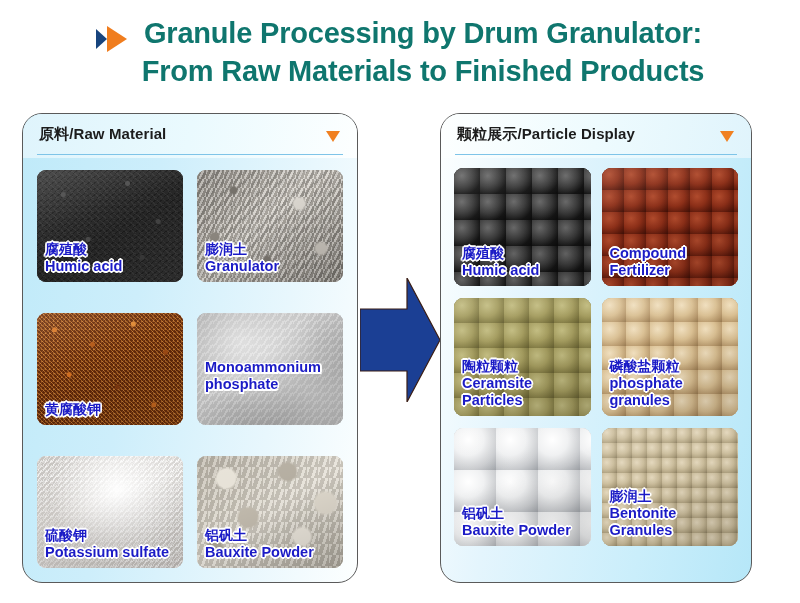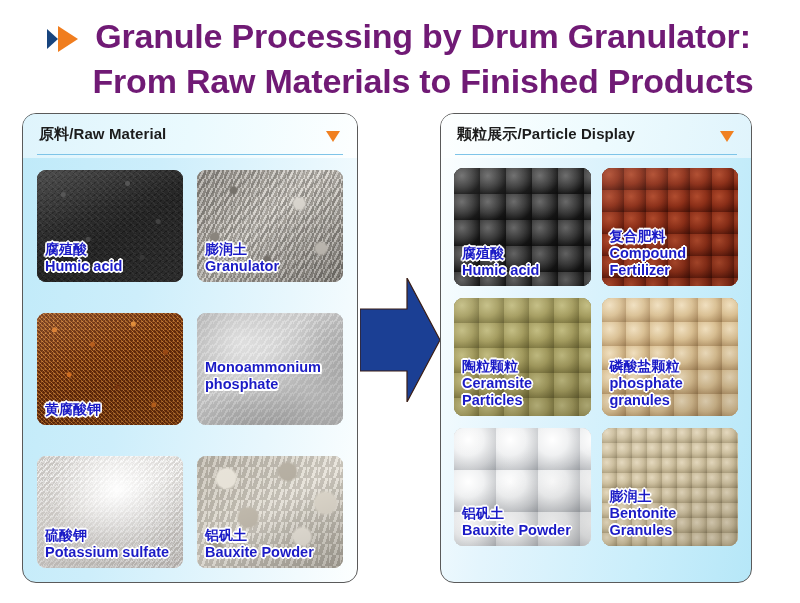--- a/index.html
+++ b/index.html
@@ -24,30 +24,30 @@
     position:absolute;left:0;top:3px;width:0;height:0;
     border-top:10px solid transparent;border-bottom:10px solid transparent;
     border-left:11px solid #17447e;
   }
   .bullet-icon .tri-big{
     position:absolute;left:11px;top:0;width:0;height:0;
     border-top:13px solid transparent;border-bottom:13px solid transparent;
     border-left:20px solid #f07d1e;
   }
   .title-text{
-    font-size:34px;font-weight:bold;color:#701a75;
+    font-size:29px;font-weight:bold;color:#0f766e;
     line-height:1.32;text-align:center;letter-spacing:-0.2px;
     white-space:nowrap;
   }
   .title-line2{}
 
   
   .panel{
     position:absolute;top:113px;height:470px;
-    border:1px solid #5a5a5a;border-radius:14px;
+    border:1px solid #5a5a5a;border-radius:20px;
     box-sizing:border-box;overflow:hidden;
   }
   .panel-left{left:22px;width:336px;
     background:linear-gradient(100deg,#bfeaf9 0%,#cdeefb 35%,#e8f7fd 72%,#fdffff 100%);}
   .panel-right{left:440px;width:312px;
     background:linear-gradient(100deg,#fdffff 0%,#e4f5fd 30%,#caeefb 70%,#b6e7f8 100%);}
 
   .panel-head{
     position:relative;height:44px;
     background:linear-gradient(180deg,#f5fcfe 0%,#eaf8fd 60%,#e2f5fd 100%);
@@ -354,21 +354,20 @@
       <span class="tile-caption">
         <span class="cap-cn">腐殖酸</span>
         <span class="cap-en">Humic acid</span>
       </span>
     </div>
 
     <div class="tile">
       <span class="tex tex-balls tex-compound"></span>
       <span class="tex-shade"></span>
       <span class="tile-caption">
-        <span class="cap-cn">复合肥料</span>
         <span class="cap-en">Compound Fertilizer</span>
       </span>
     </div>
 
     <div class="tile">
       <span class="tex tex-balls tex-ceramsite"></span>
       <span class="tex-shade"></span>
       <span class="tile-caption">
         <span class="cap-cn">陶粒颗粒</span>
         <span class="cap-en">Ceramsite Particles</span>

